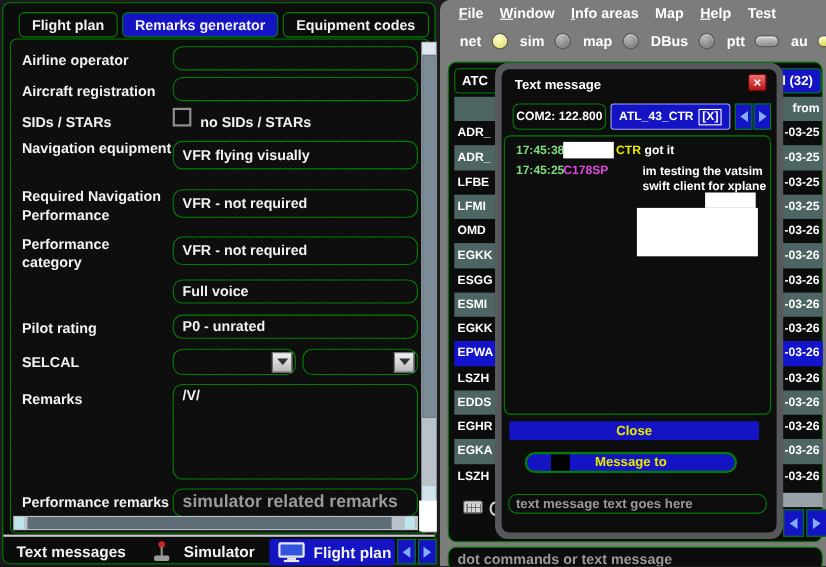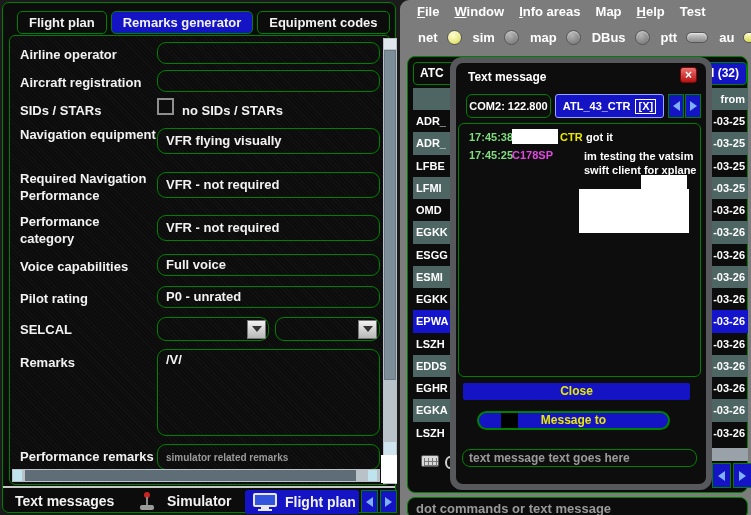--- a/index.html
+++ b/index.html
@@ -7,21 +7,21 @@
   .screen{position:relative;width:751px;height:515px;background:#1b1b1b;overflow:hidden;font-weight:bold;color:#f2f2f2;}
   .noise{background-image:repeating-linear-gradient(45deg,rgba(255,255,255,0.025) 0 1px,transparent 1px 3px);}
 
   
   .win-left{position:absolute;left:2px;top:2px;width:394px;height:511px;background:#0c0c0c;border:1px solid #008000;border-radius:7px;}
   .top-tabs{position:absolute;left:14px;top:8px;display:flex;gap:4px;}
   .tab{height:23px;line-height:21px;padding:0 11px;border:1px solid #008000;border-radius:5px;background:#0c0c0c;color:#f2f2f2;font-size:13px;white-space:nowrap;}
   .tab.active{background:#1414c4;}
   .content-frame{position:absolute;left:6px;top:32px;width:382px;height:450px;border:1px solid #008000;border-radius:6px;}
   .f-label{position:absolute;left:10px;width:136px;font-size:13px;line-height:17px;color:#f2f2f2;}
-  .f-input{position:absolute;left:147px;width:223px;border:1px solid #008000;border-radius:9px;background:transparent;color:#f2f2f2;font-size:10px;font-weight:bold;padding:12px 8px;}
+  .f-input{position:absolute;left:147px;width:223px;border:1px solid #008000;border-radius:9px;background:transparent;color:#f2f2f2;font-size:16px;font-weight:bold;padding:12px 8px;}
   .f-box{position:absolute;left:147px;width:223px;border:1px solid #008000;border-radius:9px;color:#f2f2f2;font-size:13px;padding:2px 8px;}
   input.f-input::placeholder,input.dlg-input::placeholder,input.cmd-input::placeholder{color:#9a9a9a;opacity:1;}
   .checkbox{position:absolute;width:17px;height:17px;border:2px solid #8f8f8f;background:#0c0c0c;}
   .dd{position:absolute;height:24px;border:1px solid #008000;border-radius:9px;display:flex;align-items:center;justify-content:flex-end;padding-right:2px;}
   .dd-btn{width:19px;height:19px;background:linear-gradient(#f2f2f2,#b8b8b8);border:1px solid #777;display:flex;align-items:center;justify-content:center;}
   .tri-down{width:0;height:0;border-left:5px solid transparent;border-right:5px solid transparent;border-top:6px solid #333;}
   .tri-left{width:0;height:0;border-top:5px solid transparent;border-bottom:5px solid transparent;border-right:7px solid #7fb0ff;}
   .tri-right{width:0;height:0;border-top:5px solid transparent;border-bottom:5px solid transparent;border-left:7px solid #7fb0ff;}
   
   .vscroll{position:absolute;left:373px;top:2px;width:14px;height:446px;background:#b9c2c9;}
@@ -129,21 +129,20 @@
 
       <div class="f-label" style="top:90px">Navigation equipment</div>
       <div class="f-box" style="top:92px;height:26px;line-height:20px">VFR flying visually</div>
 
       <div class="f-label" style="top:134px">Required Navigation Performance</div>
       <div class="f-box" style="top:136px;height:26px;line-height:20px">VFR - not required</div>
 
       <div class="f-label" style="top:177px">Performance category</div>
       <div class="f-box" style="top:179px;height:26px;line-height:20px">VFR - not required</div>
 
-      <div class="f-label" style="top:222px">Voice capabilities</div>
       <div class="f-box" style="top:218px;height:22px">Full voice</div>
 
       <div class="f-label" style="top:254px">Pilot rating</div>
       <div class="f-box" style="top:250px;height:22px">P0 - unrated</div>
 
       <div class="f-label" style="top:285px">SELCAL</div>
       <div class="dd" style="left:147px;top:281px;width:112px">
         <span></span>
         <span class="dd-btn">
             <span class="tri-down"></span>

